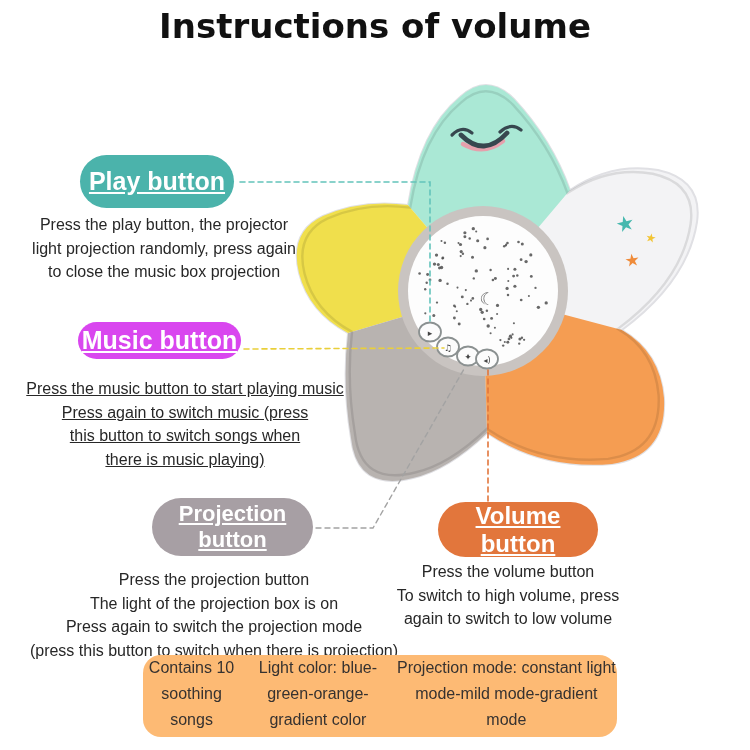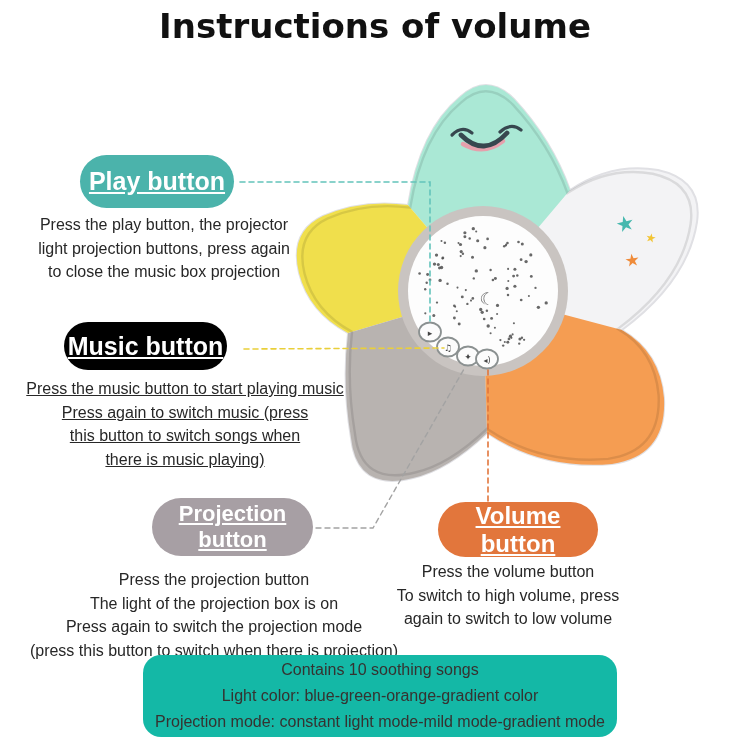--- a/index.html
+++ b/index.html
@@ -5,30 +5,30 @@
   html,body{margin:0;padding:0;background:#ffffff;}
   #canvas{position:relative;width:750px;height:750px;background:#ffffff;overflow:hidden;
           font-family:"Liberation Sans",sans-serif;}
   .abs{position:absolute;}
   #title{left:0;top:6px;width:750px;text-align:center;
          font-family:"DejaVu Sans",sans-serif;font-weight:bold;font-size:34px;color:#111;
          letter-spacing:0px;}
   .badge{display:flex;align-items:center;justify-content:center;
          color:#fff;font-weight:bold;border-radius:29px;text-align:center;text-decoration:underline;}
   #badge-play{left:80px;top:155px;width:154px;height:53px;background:#4bb3ab;font-size:25px;}
-  #badge-music{left:64px;top:322px;width:163px;height:48px;background:#000000;font-size:25px;}
+  #badge-music{left:78px;top:322px;width:163px;height:37px;background:#d946ef;font-size:25px;}
   #badge-projection{left:152px;top:498px;width:161px;height:58px;background:#a79fa4;font-size:22px;}
   #badge-volume{left:438px;top:502px;width:160px;height:55px;background:#e2763c;font-size:24px;}
   .desc{color:#272727;font-size:16px;line-height:23.5px;text-align:center;}
   #desc-play{left:18px;top:213px;width:292px;}
   #desc-music{left:8px;top:377px;width:354px;text-decoration:underline;}
   #desc-projection{left:18px;top:556px;width:392px;margin-top:12px;}
   #desc-volume{left:394px;top:560px;width:228px;}
-  #footer-box{left:143px;top:655px;width:474px;height:82px;background:#14b8a6;border-radius:18px;
-              display:flex;flex-direction:column;justify-content:center;}
+  #footer-box{left:143px;top:655px;width:474px;height:82px;background:#fdba74;border-radius:18px;
+              display:flex;flex-direction:row;justify-content:center;}
   #footer-box .fline{color:#363230;font-size:16px;line-height:26px;text-align:center;}
   svg{position:absolute;left:0;top:0;}
 </style>
 </head>
 <body>
 
 <div id="canvas">
 
   <svg width="750" height="750" viewBox="0 0 750 750">
     <defs>
@@ -192,21 +192,21 @@
       <polyline points="316,528 373,528 464,369" stroke-dasharray="5 4" stroke-width="1.4" stroke="#a3a3a3"></polyline>
       <polyline points="488,501 488,367" stroke-dasharray="5 4" stroke-width="1.6" stroke="#e2763c"></polyline>
     </g>
   </svg>
 
   <div id="title" class="abs">Instructions of volume</div>
 
   <div id="badge-play" class="abs badge">Play button</div>
   <div id="desc-play" class="abs desc">
     <div>Press the play button, the projector</div>
-    <div>light projection buttons, press again</div>
+    <div>light projection randomly, press again</div>
     <div>to close the music box projection</div>
   </div>
 
   <div id="badge-music" class="abs badge">Music button</div>
   <div id="desc-music" class="abs desc">
     <div>Press the music button to start playing music</div>
     <div>Press again to switch music (press</div>
     <div>this button to switch songs when</div>
     <div>there is music playing)</div>
   </div>

